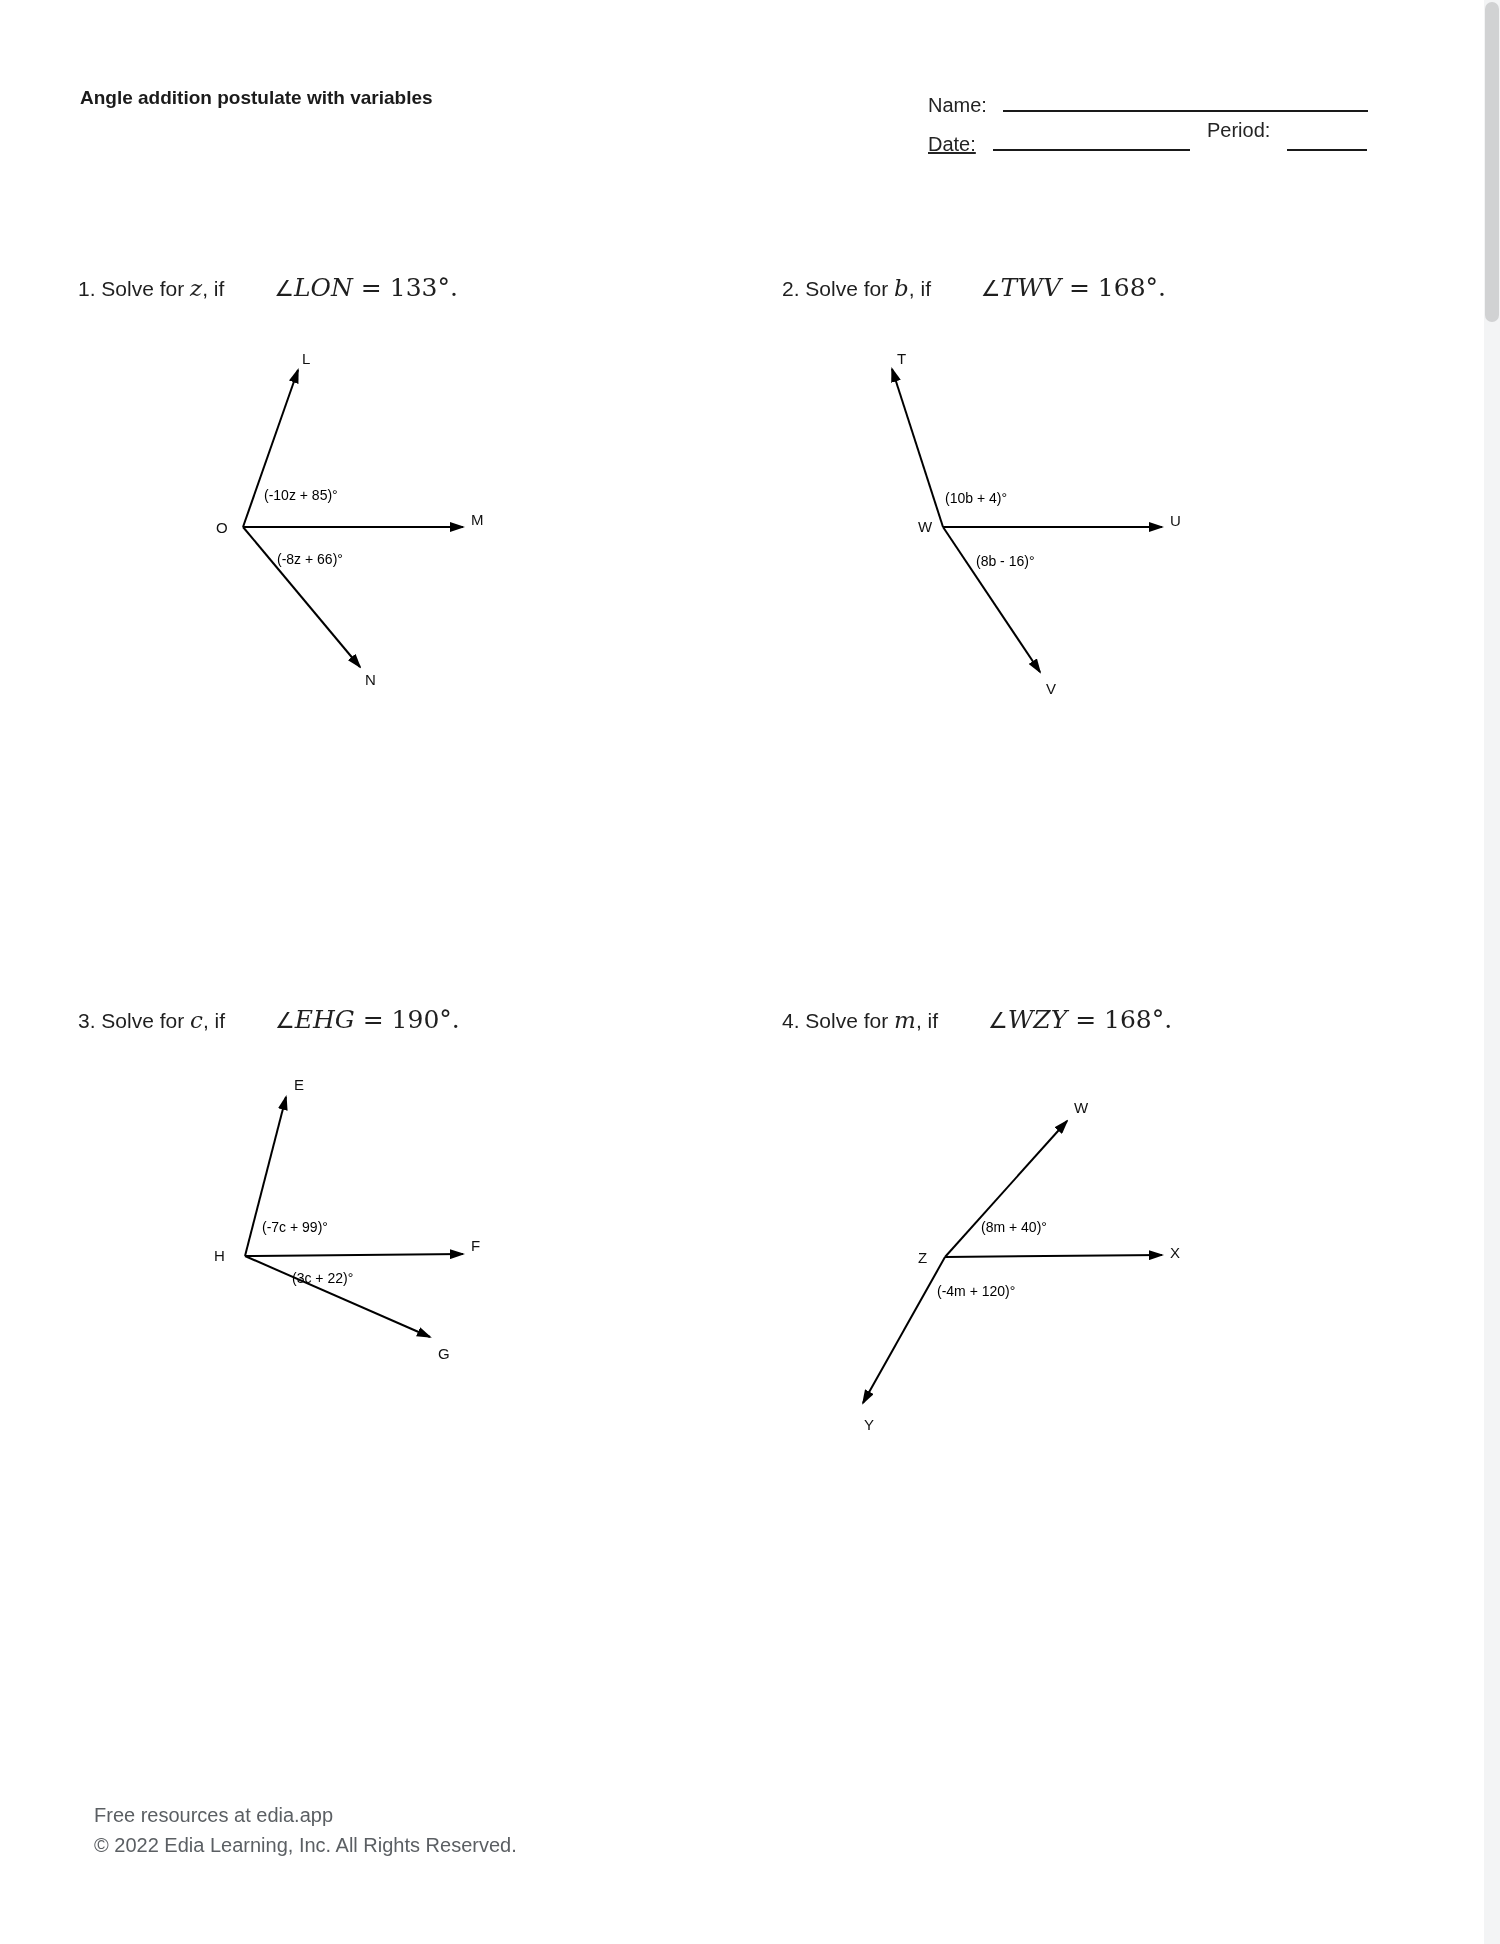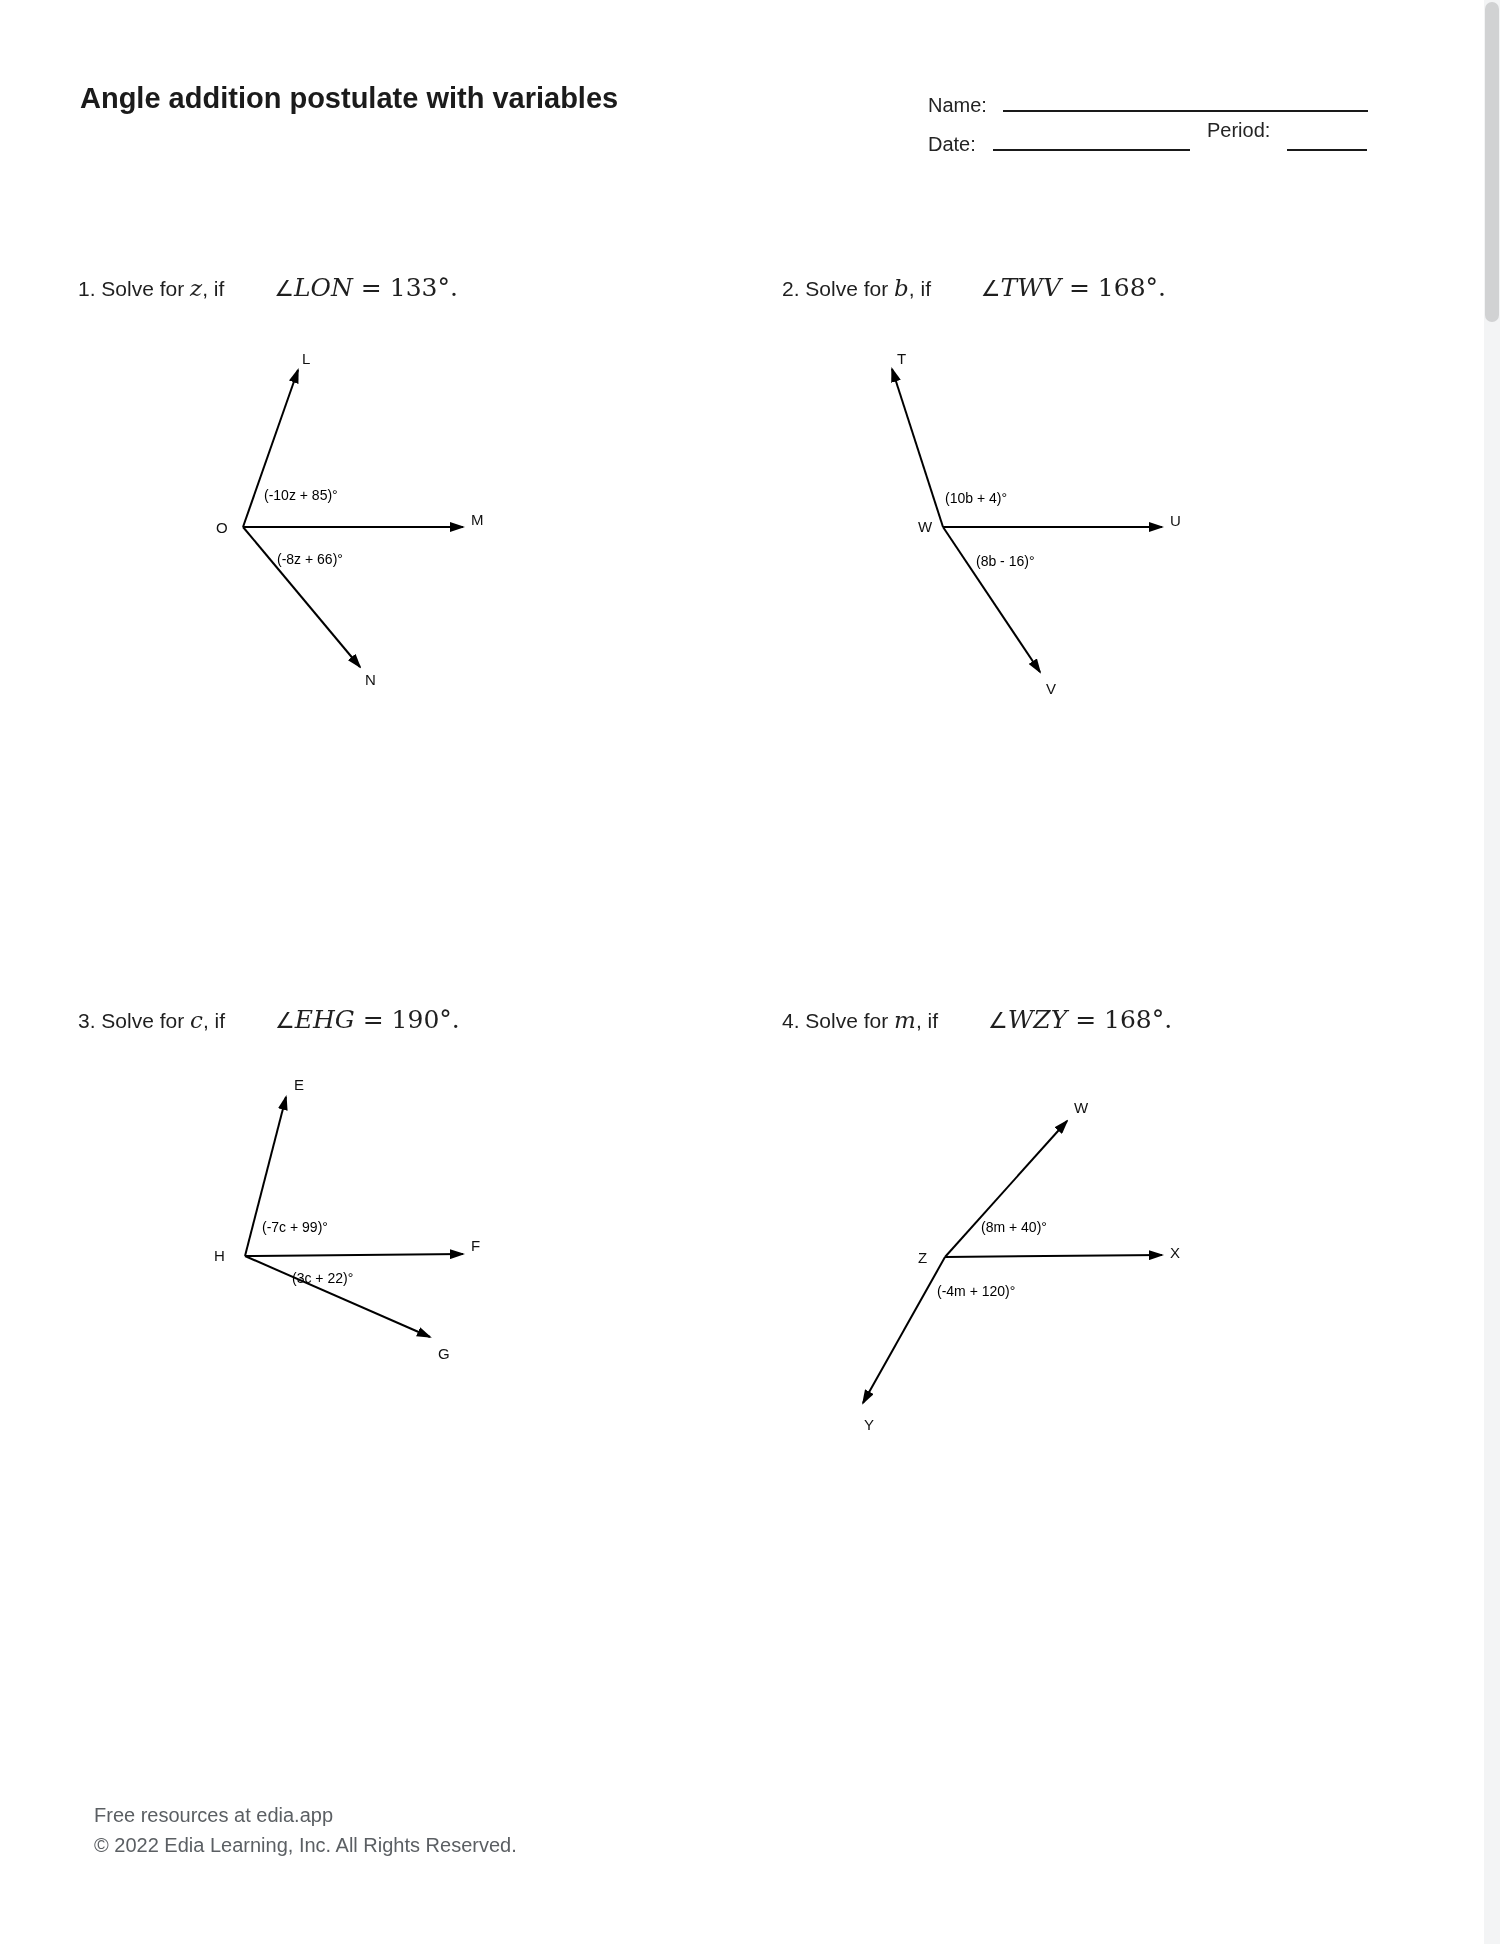--- a/index.html
+++ b/index.html
@@ -2,21 +2,21 @@
 <html><head>
 <meta charset="utf-8">
 <style>
   html,body{margin:0;padding:0;}
   body{
     width:1500px;height:1944px;background:#ffffff;position:relative;overflow:hidden;
     font-family:"Liberation Sans",sans-serif;color:#1c1c1c;
   }
   .abs{position:absolute;}
   
-  .title{left:80px;top:79px;font-size:29px;font-weight:700;line-height:38px;color:#1b1b1b;white-space:nowrap;}
+  .title{left:80px;top:79px;font-size:19px;font-weight:700;line-height:38px;color:#1b1b1b;white-space:nowrap;}
   .fieldlabel{font-size:20px;color:#242424;white-space:nowrap;text-align:center;}
   .fieldline{background:#1a1a1a;height:2px;}
   
   .question{font-size:21px;color:#1f1f1f;white-space:nowrap;line-height:32px;}
   .qvar{font-family:"DejaVu Serif",serif;font-style:italic;font-size:23px;}
   .qang{font-family:"DejaVu Sans",sans-serif;font-size:22px;}
   .qmath{font-family:"DejaVu Serif",serif;font-size:25px;margin-left:44px;}
   .qletters{font-style:italic;}
   
   svg{display:block;}
@@ -32,21 +32,21 @@
 </head>
 <body>
 
 <div class="abs title">
   <div>Angle addition postulate with variables</div>
 </div>
 
 <span class="abs fieldlabel" style="left:928px;top:94px;">Name:</span>
 <div class="abs fieldline" style="left:1003px;top:110px;width:365px;"></div>
 
-<span class="abs fieldlabel" style="left:928px;top:133px;">Date:</span>
+<span class="abs fieldlabel" style="left:928px;top:133px;text-decoration:underline;">Date:</span>
 <div class="abs fieldline" style="left:993px;top:149px;width:197px;"></div>
 
 <span class="abs fieldlabel" style="left:1207px;top:119px;">Period:</span>
 <div class="abs fieldline" style="left:1287px;top:149px;width:80px;"></div>
 
 <div class="abs question" style="left:78px;top:272px;">
   <span>1. Solve for </span><span class="qvar">z</span><span>, if </span><span class="qmath"><span class="qang">∠</span><span class="qletters">LON</span><span> = 133°.</span></span>
 </div>
 
 <div class="abs question" style="left:782px;top:272px;">

